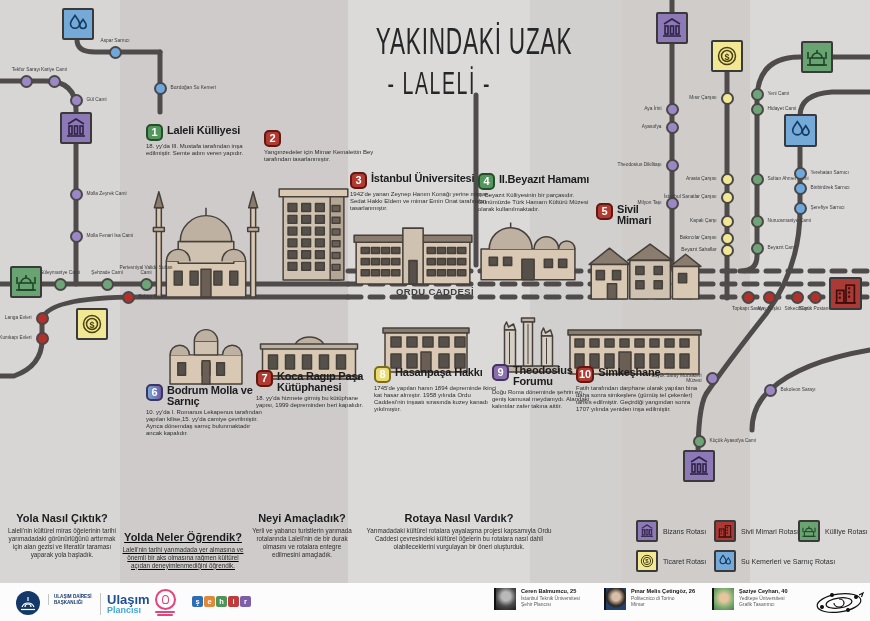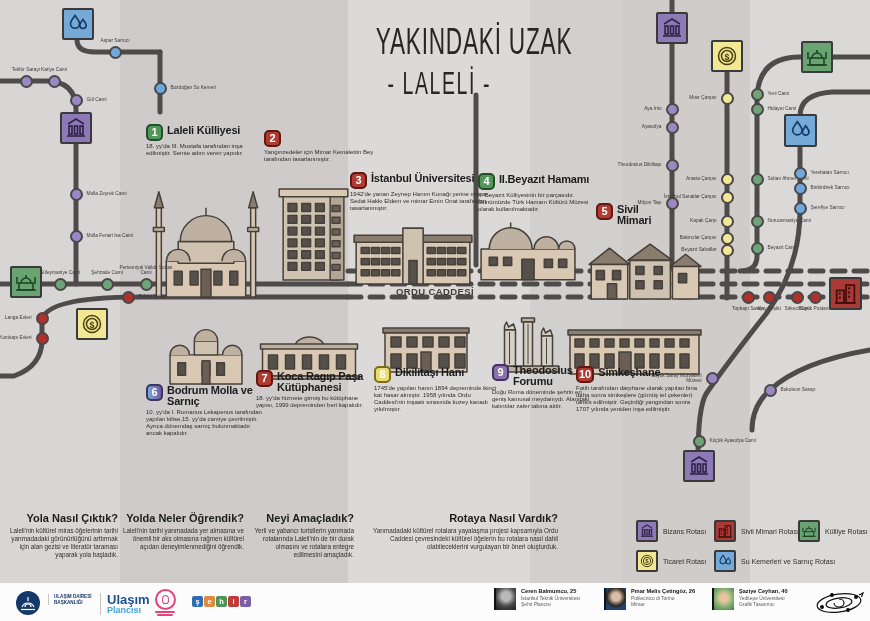--- a/index.html
+++ b/index.html
@@ -26,21 +26,21 @@
   .poi-head{display:flex;align-items:flex-start;gap:4px;}
   .poi-badge{flex:0 0 auto;min-width:17px;height:17px;border-radius:5px;border:2px solid;color:#fff;font-weight:bold;font-size:11px;line-height:13px;text-align:center;padding:0 1px;}
   .poi-title{font-size:11px;font-weight:bold;color:#1c1c1e;line-height:1.0;letter-spacing:-.2px;padding-top:1px;}
   .poi-desc{font-size:6px;line-height:1.18;color:#2e2e2e;margin-top:2px;}
   .illus{position:absolute;}
   .illus svg{display:block;width:100%;height:100%;}
   
   .roadnames{position:absolute;left:366px;top:258px;width:138px;text-align:center;font-weight:bold;font-size:9.5px;letter-spacing:.4px;}
   .roadnames div{margin-bottom:3px;}
   
-  .qcol{position:absolute;text-align:right;}
+  .qcol{position:absolute;text-align:center;}
   .qcol h4{margin:0;font-size:11px;font-weight:bold;color:#1c1c1e;}
   .qcol p{margin:3px 0 0;font-size:6.3px;line-height:1.25;color:#2e2e2e;}
   
   .legend-item{position:absolute;display:flex;align-items:center;gap:5px;}
   .legend-sq{width:22px;height:22px;border:2px solid #3a3a3a;border-radius:2px;padding:1px;}
   .legend-sq svg{display:block;width:100%;height:100%;}
   .legend-label{font-size:7px;color:#2e2e2e;}
   
   .flogo{position:absolute;display:flex;align-items:center;}
   .ibb-emblem{width:24px;height:24px;border-radius:50%;background:#15386b;position:relative;}
@@ -621,21 +621,21 @@
       <div class="poi" style="left: 256px; top: 370px; width: 112px;">
         <div class="poi-head">
     <span class="poi-badge" style="background:#b13a31;border-color:#611712;">7</span>
     <span class="poi-title">Koca Ragıp Paşa Kütüphanesi</span>
         </div>
         <div class="poi-desc">18. yy'da hizmete girmiş bu kütüphane yapısı, 1999 depreminden beri kapalıdır.</div>
       </div>
       <div class="poi" style="left: 374px; top: 366px; width: 128px;">
         <div class="poi-head">
     <span class="poi-badge" style="background:#ecdc72;border-color:#7a6c1a;">8</span>
-    <span class="poi-title">Dikilitaşı Hanı</span>
+    <span class="poi-title">Hasanpaşa Hakkı</span>
         </div>
         <div class="poi-desc">1745'de yapılan hanın 1894 depreminde ikinci kat hasar almıştır. 1958 yılında Ordu Caddesi'nin inşaatı sırasında kuzey kanadı yıkılmıştır.</div>
       </div>
       <div class="poi" style="left: 492px; top: 364px; width: 100px;">
         <div class="poi-head">
     <span class="poi-badge" style="background:#8a70ad;border-color:#45315e;">9</span>
     <span class="poi-title">Theodosius Forumu</span>
         </div>
         <div class="poi-desc">Doğu Roma döneminde şehrin en geniş kamusal meydanıydı. Alandaki kalıntılar zafer takına aittir.</div>
       </div>
@@ -645,21 +645,21 @@
     <span class="poi-title">Simkeşhane</span>
         </div>
         <div class="poi-desc">Fatih tarafından darphane olarak yapılan bina daha sonra simkeşlere (gümüş tel çekenler) tahsis edilmiştir. Geçirdiği yangından sonra 1707 yılında yeniden inşa edilmiştir.</div>
       </div>
     </div>
 
   <div class="qcol" style="left:6px;top:512px;width:112px;">
     <h4>Yola Nasıl Çıktık?</h4>
     <p>Laleli'nin kültürel miras öğelerinin tarihi yarımadadaki görünürlüğünü arttırmak için alan gezisi ve literatür taraması yaparak yola başladık.</p>
   </div>
-  <div class="qcol" style="left:122px;top:512px;width:122px;">
+  <div class="qcol" style="left:122px;top:531px;width:122px;text-decoration:underline;">
     <h4>Yolda Neler Öğrendik?</h4>
     <p>Laleli'nin tarihi yarımadada yer almasına ve önemli bir aks olmasına rağmen kültürel açıdan deneyimlenmediğini öğrendik.</p>
   </div>
   <div class="qcol" style="left:250px;top:512px;width:104px;">
     <h4>Neyi Amaçladık?</h4>
     <p>Yerli ve yabancı turistlerin yarımada rotalarında Laleli'nin de bir durak olmasını ve rotalara entegre edilmesini amaçladık.</p>
   </div>
   <div class="qcol" style="left:360px;top:512px;width:198px;">
     <h4>Rotaya Nasıl Vardık?</h4>
     <p>Yarımadadaki kültürel rotalara yayalaşma projesi kapsamıyla Ordu Caddesi çevresindeki kültürel öğelerin bu rotalara nasıl dahil olabileceklerini vurgulayan bir öneri oluşturduk.</p>

